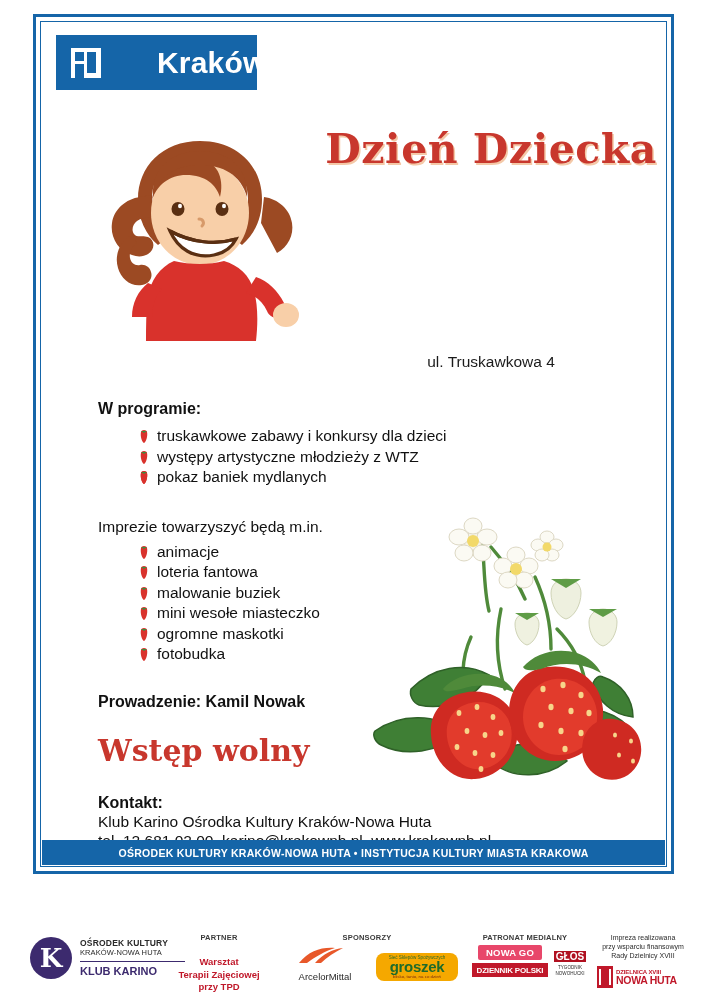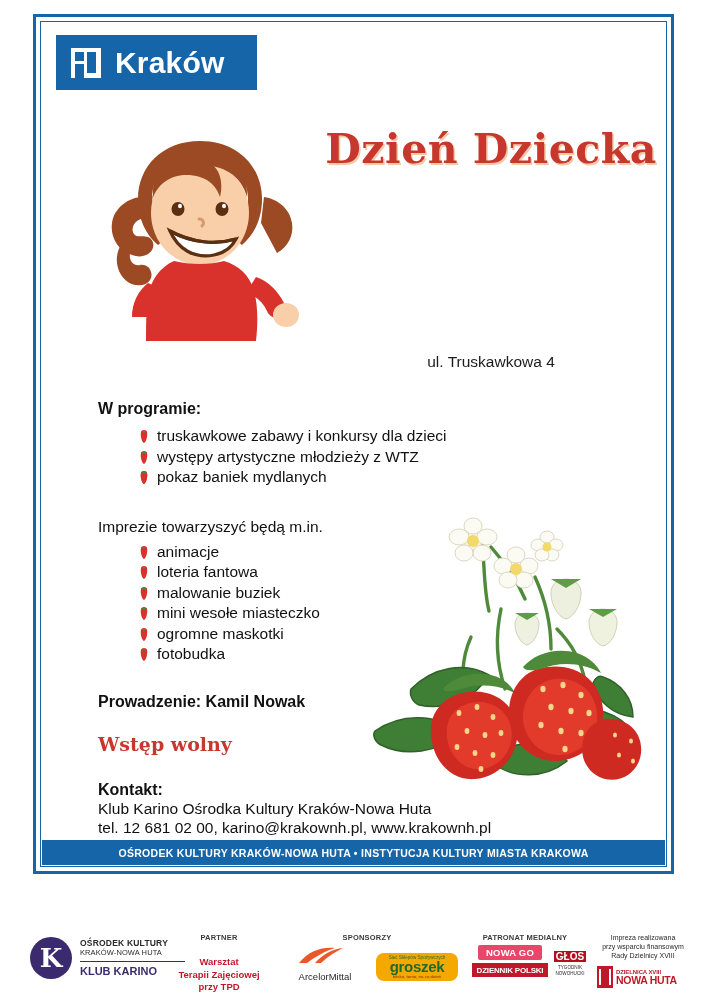--- a/index.html
+++ b/index.html
@@ -25,21 +25,21 @@
     left: 4px; top: 4px; right: 4px; bottom: 4px;
     border: 1px solid #1565a8;
   }
 
   
   #logo-bar {
     position: absolute;
     left: 20px; top: 18px;
     width: 201px; height: 55px;
     background: #1565a8;
-    display: flex; align-items: center;
+    display: flex; align-items: center; gap: 42px;
   }
   #logo-mark {
     width: 30px; height: 30px;
     margin-left: 15px;
     background: #ffffff;
     position: relative;
     flex: none;
   }
   #logo-mark::before {
     content: "";
@@ -118,21 +118,21 @@
   ul.berry-list li .berry {
     position: absolute; left: 0; top: 3px;
     width: 12px; height: 15px;
   }
   #block2 { margin-top: 30px; }
   #host { margin-top: 28px; font-size: 16px; font-weight: bold; color: #111; }
   #free {
     margin-top: 22px;
     font-family: "DejaVu Serif", serif;
     font-weight: bold;
-    font-size: 19px;
+    font-size: 30px;
     color: #c8372d;
   }
   #contact { margin-top: 26px; }
   #contact .c-title { font-size: 16px; font-weight: bold; color: #111; }
   #contact .c-line { font-size: 15.5px; color: #111; line-height: 19px; }
 
   
   #berries { position: absolute; left: 315px; top: 500px; width: 300px; height: 275px; }
 
   

